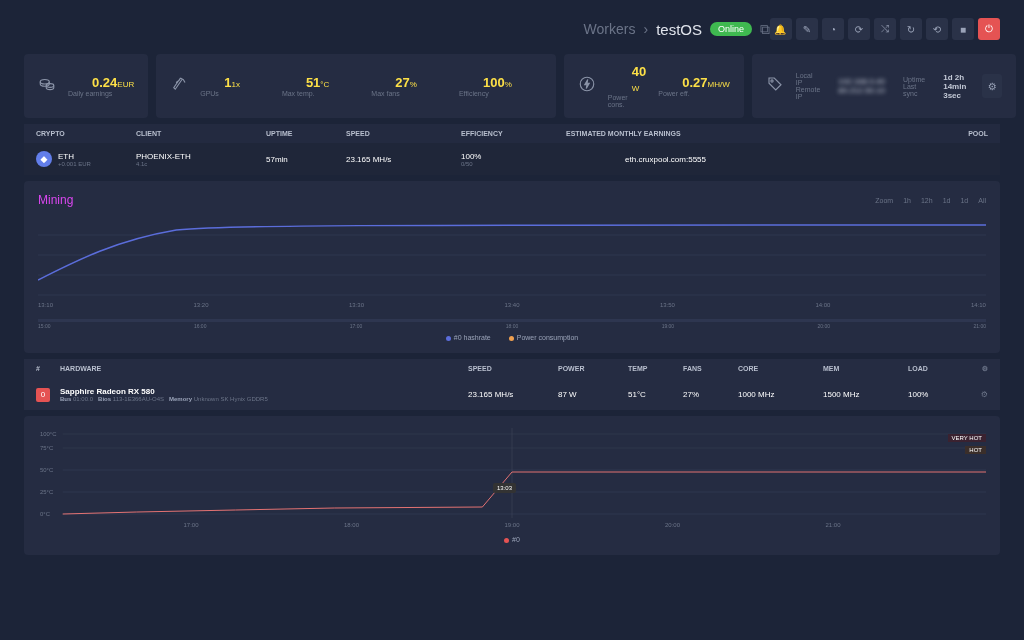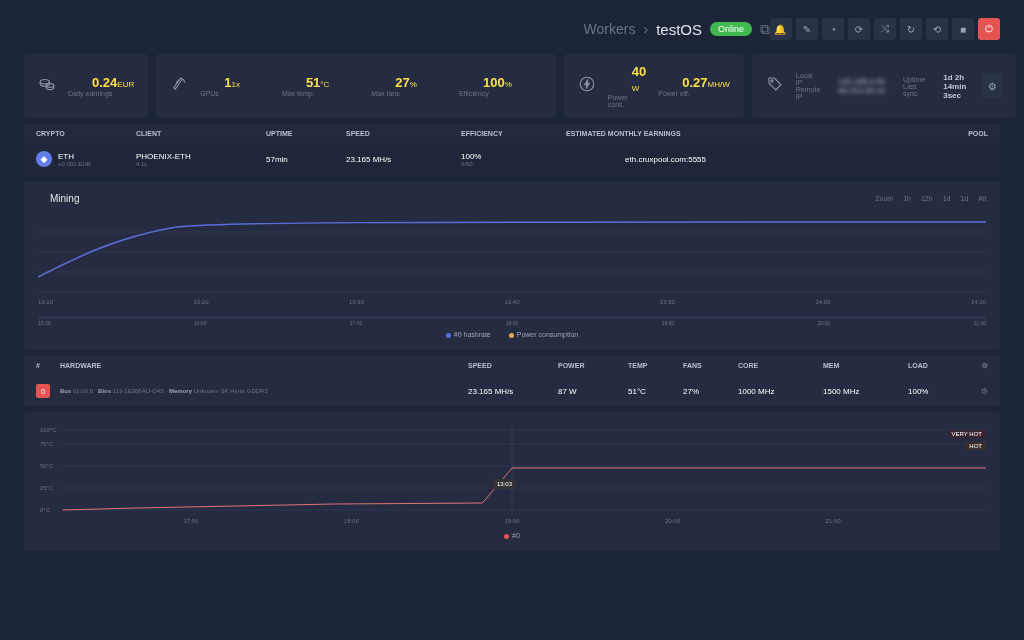--- a/index.html
+++ b/index.html
@@ -36,21 +36,21 @@
 .c-crypto{flex:0 0 100px;display:flex;align-items:center;}
 .c-client{flex:0 0 130px;}
 .c-uptime{flex:0 0 80px;}
 .c-speed{flex:0 0 115px;}
 .c-eff{flex:0 0 105px;}
 .c-earn{flex:1;}
 .c-pool{flex:0 0 140px;text-align:right;}
 .sub-txt{font-size:6px;color:#6b7488;display:block;}
 .panel{background:#252c42;border-radius:4px;padding:12px 14px;margin-bottom:6px;}
 .panel-head{display:flex;justify-content:space-between;align-items:center;margin-bottom:8px;}
-.panel-title{font-size:10px;color:#e5e5e5;margin-left:12px;}
+.panel-title{font-size:12px;color:#d946ef;}
 .zoom-ctrl{display:flex;gap:10px;font-size:7px;color:#6b7488;align-items:center;}
 .zoom-ctrl span{cursor:pointer;}
 .chart{position:relative;height:85px;}
 .chart svg{width:100%;height:100%;}
 .grid-line{stroke:#2e3650;stroke-width:1;}
 .hash-line{stroke:#5b6ddb;stroke-width:1.5;fill:none;}
 .axis-lbl{font-size:6px;fill:#6b7488;}
 .time-labels{display:flex;justify-content:space-between;font-size:6px;color:#6b7488;padding:2px 0;}
 .scrubber{position:relative;height:14px;margin-top:4px;}
 .scrubber-track{height:3px;background:#2e3650;width:100%;position:absolute;top:5px;}
@@ -295,20 +295,21 @@
     <div class="h-core">CORE</div>
     <div class="h-mem">MEM</div>
     <div class="h-load">LOAD</div>
     <div class="h-gear">⚙</div>
   </div>
   <div class="table-row">
     <div class="h-num">
         <div class="num-badge">0</div>
       </div>
     <div class="h-hw">
+      <div class="hw-name">Sapphire Radeon RX 580</div>
       <div class="hw-detail">
         <b>Bus</b> <span>01:00.0</span>&nbsp;&nbsp;
         <b>Bios</b> <span>113-1E366AU-O4S</span>&nbsp;&nbsp;
         <b>Memory</b> <span>Unknown SK Hynix GDDR5</span>
       </div>
     </div>
     <div class="h-speed">23.165 MH/s</div>
     <div class="h-power">87 W</div>
     <div class="h-temp">51°C</div>
     <div class="h-fans">27%</div>

